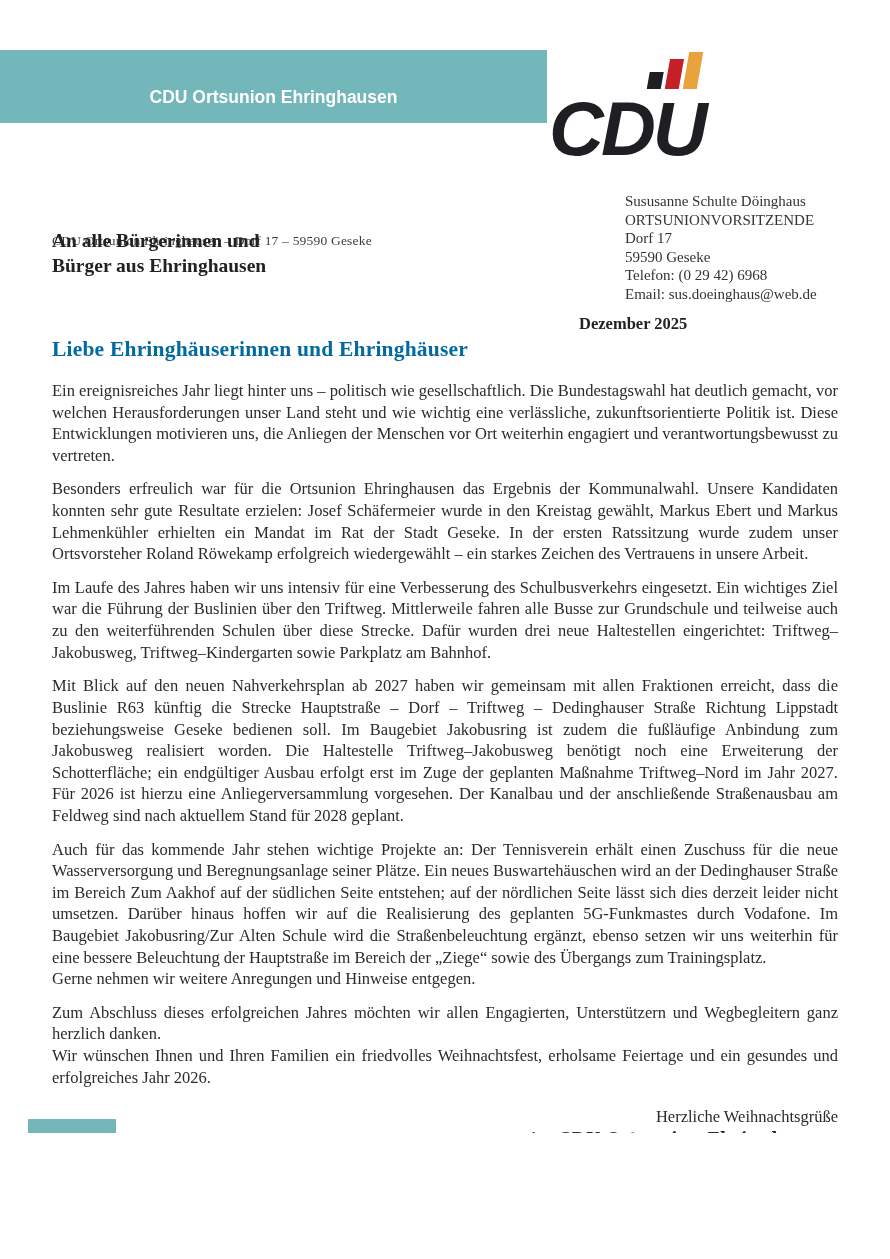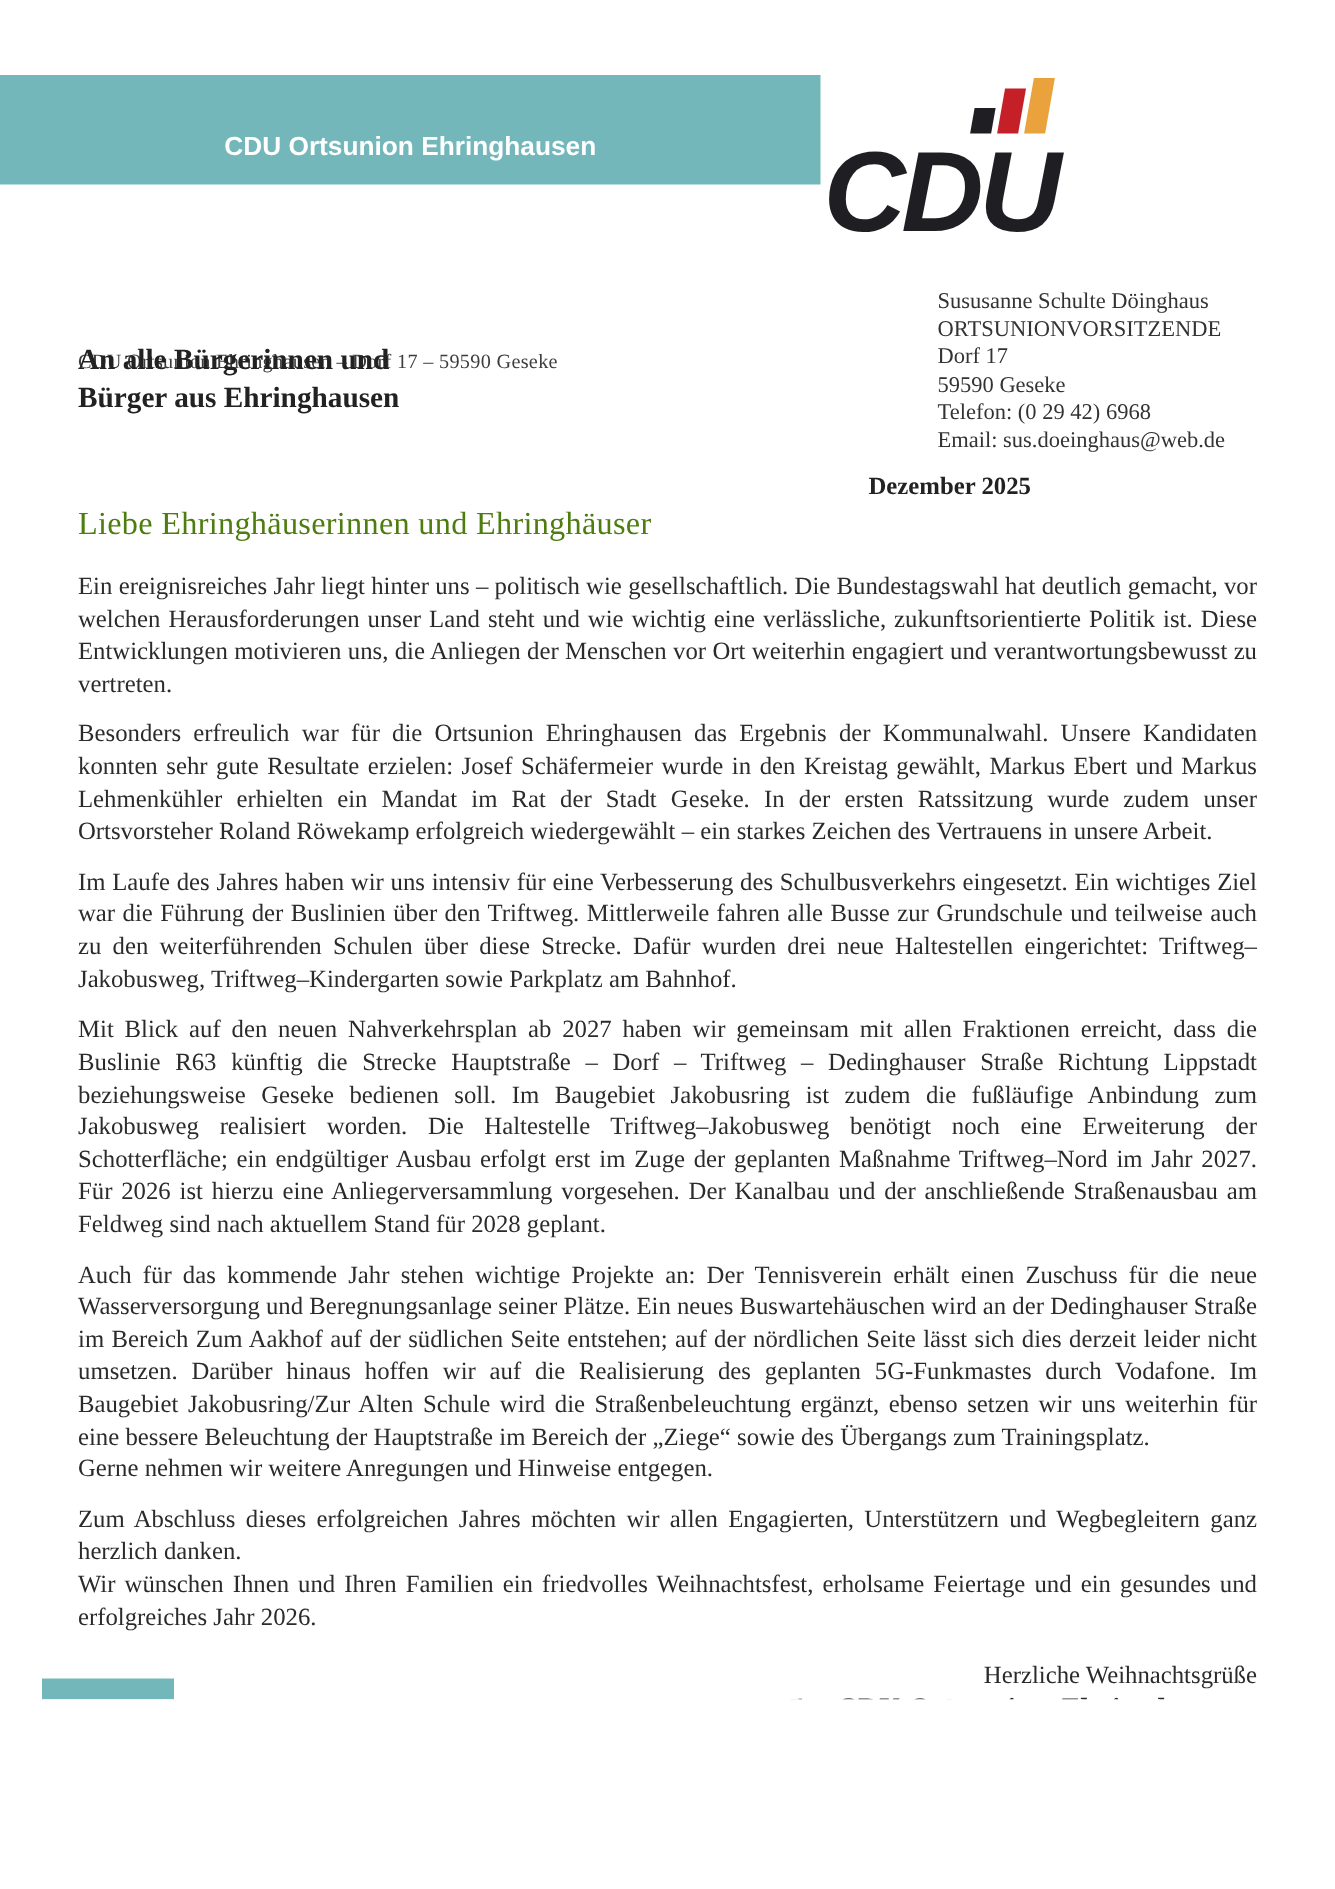--- a/index.html
+++ b/index.html
@@ -47,21 +47,21 @@
     font-size:15px; line-height:1.24; color:#333333;
   }
 
   
   .letter-date {
     position:absolute; left:556px; top:314px;
     font-size:16.5px; font-weight:bold; color:#222222;margin-left:23px;
   }
   .salutation {
     position:absolute; left:52px; top:337px;
-    font-size:21.5px; font-weight:normal; color:#4d7c0f; letter-spacing:0.2px;
+    font-size:21.5px; font-weight:bold; color:#0369a1; letter-spacing:0.2px;
   }
 
   
   .body-text {
     position:absolute; left:52px; top:380px; width:786px;
     font-size:16.5px; line-height:1.31; text-align:justify; color:#2b2b2b;
   }
   .para { margin:0 0 12px 0; }
   .closing { margin-top:18px; text-align:right; }
   .closing-line { display:block; }

